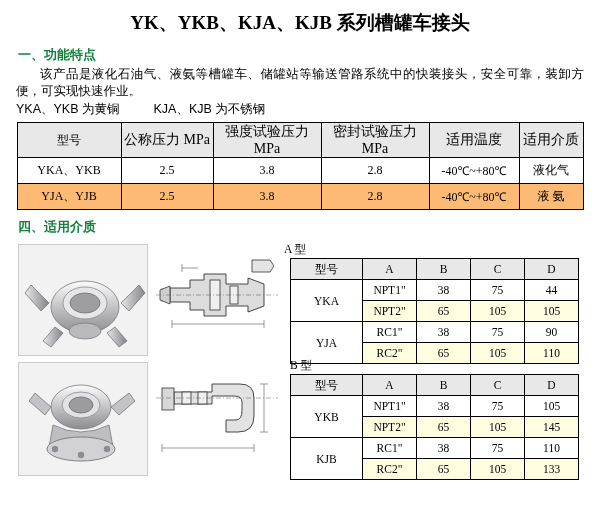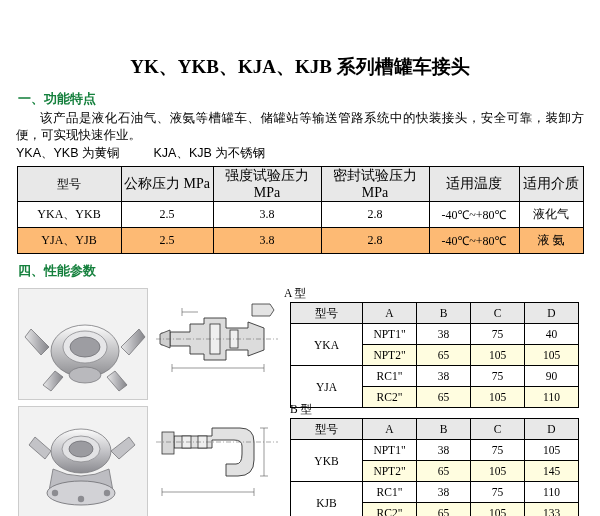--- a/index.html
+++ b/index.html
@@ -22,21 +22,20 @@
   }
   .title {
     text-align: center;
     font-family: "Liberation Serif", serif;
     font-weight: bold;
     font-size: 19px;
     letter-spacing: 0px;
     padding-top: 10px;
     padding-bottom: 6px;
     color: #000;
-    margin-top: 44px;
   }
   .section-head {
     color: #15803d;
     font-weight: bold;
     font-size: 13px;
     margin: 4px 0 2px 18px;
     font-family: "Liberation Sans", sans-serif;
   }
   .para {
     font-size: 12.5px;
@@ -181,21 +180,21 @@
       <td class="first">YJA、YJB</td>
       <td>2.5</td>
       <td>3.8</td>
       <td>2.8</td>
       <td>-40℃~+80℃</td>
       <td>液  氨</td>
     </tr>
   </tbody>
     </table>
 
-  <div class="section-head" style="margin-top:8px">四、性能参数</div>
+  <div class="section-head" style="margin-top:8px">四、适用介质</div>
 
   <div class="dims">
 
     <div class="photo p1">
       <svg width="128" height="110" viewBox="0 0 128 110">
         <defs>
           <linearGradient id="mg1" x1="0" y1="0" x2="0" y2="1">
             <stop offset="0" stop-color="#fcfcfc"></stop>
             <stop offset="0.45" stop-color="#c9c9cb"></stop>
             <stop offset="1" stop-color="#8e8e92"></stop>
@@ -262,21 +261,21 @@
         <th>A</th>
         <th>B</th>
         <th>C</th>
         <th>D</th>
       </tr>
       <tr>
         <td class="white" rowspan="2">YKA</td>
         <td class="white">NPT1"</td>
         <td class="white">38</td>
         <td class="white">75</td>
-        <td class="white">40</td>
+        <td class="white">44</td>
       </tr>
       <tr>
         <td class="cream">NPT2"</td>
         <td class="cream">65</td>
         <td class="cream">105</td>
         <td class="cream">105</td>
       </tr>
       <tr>
         <td class="white" rowspan="2">YJA</td>
         <td class="white">RC1"</td>

